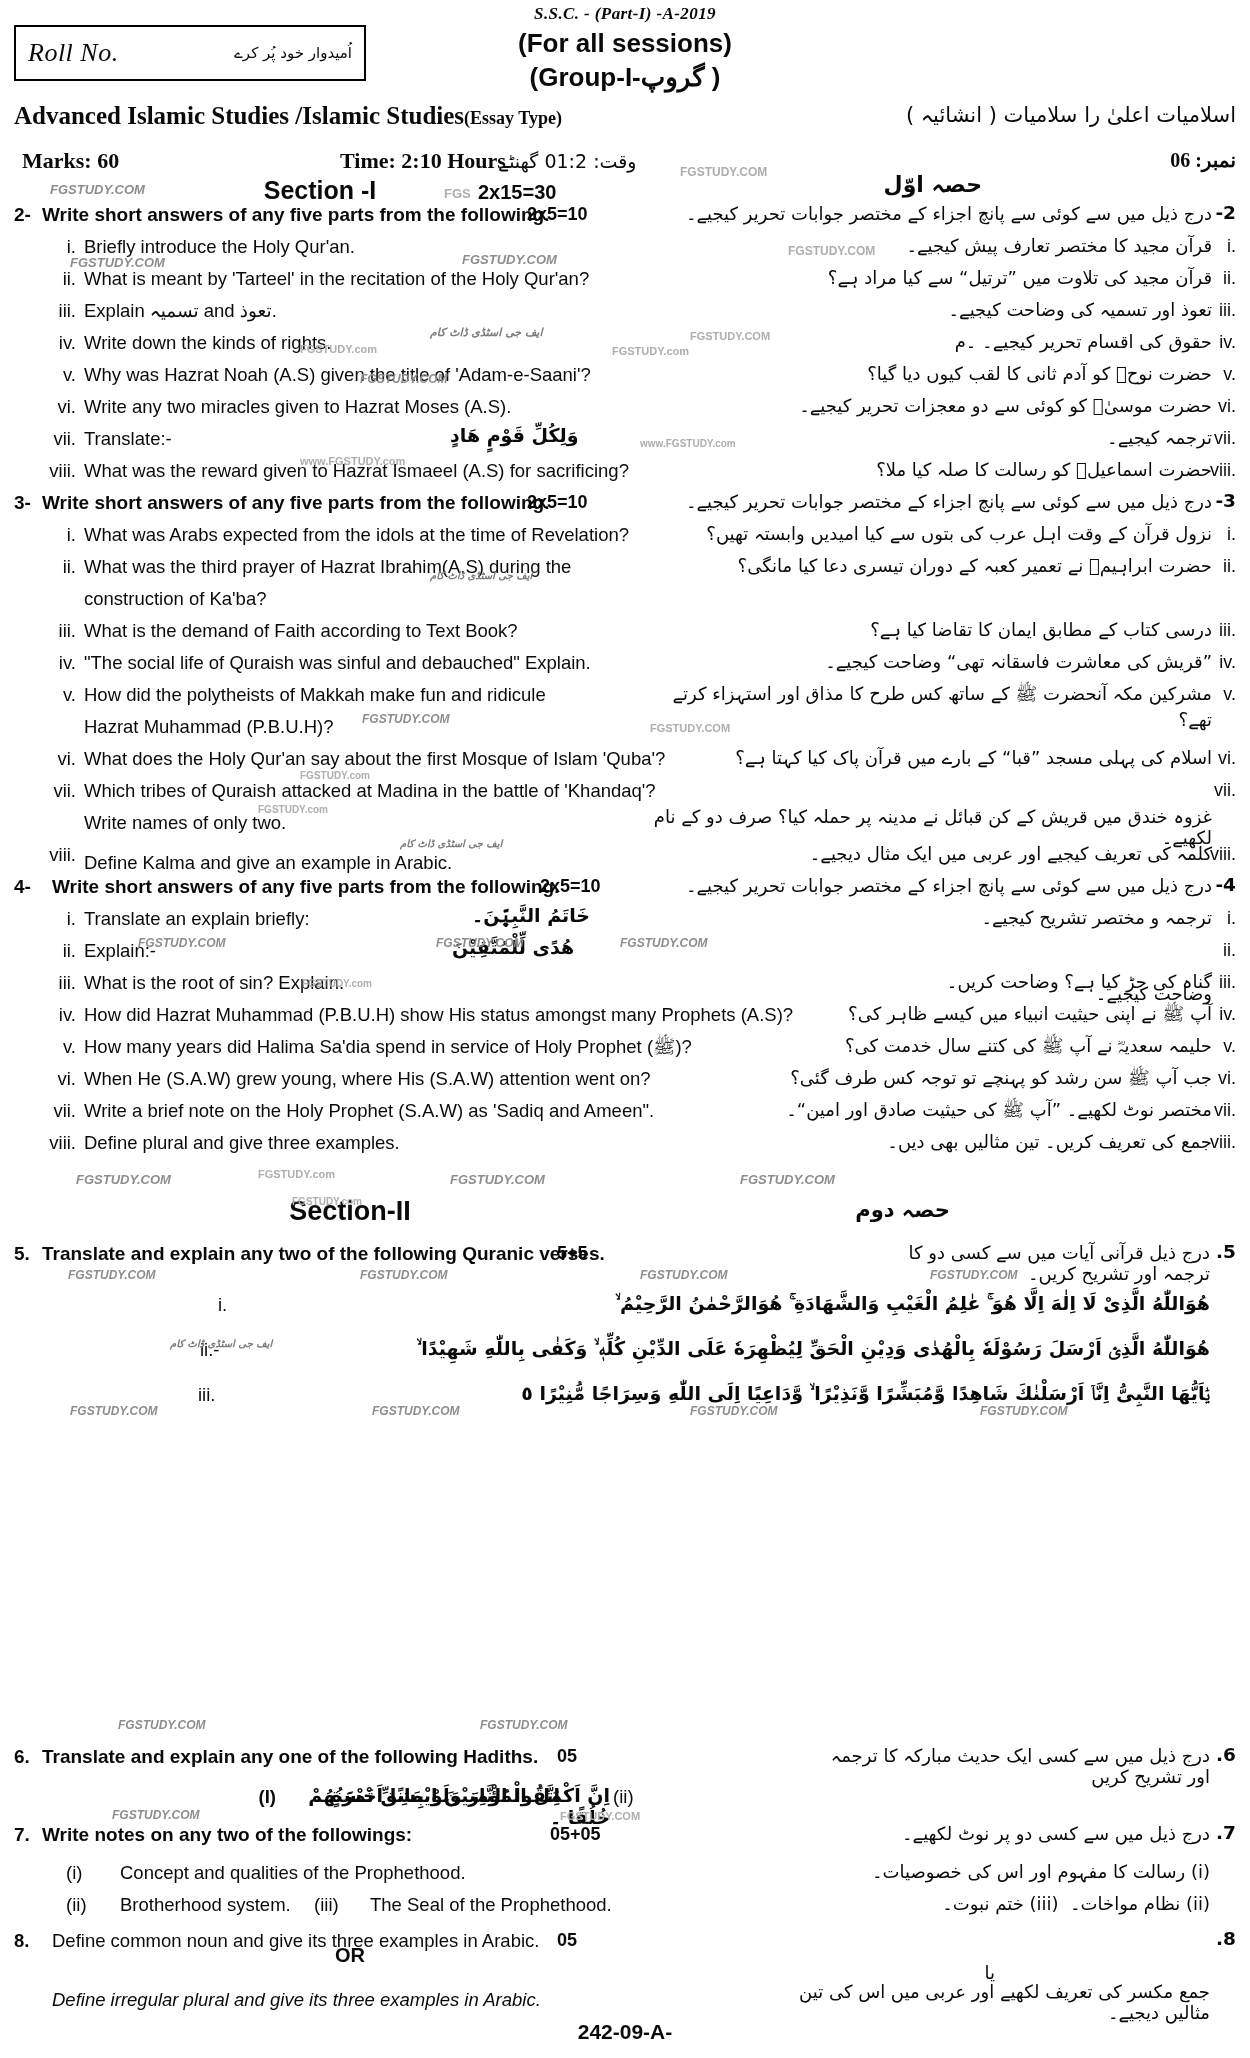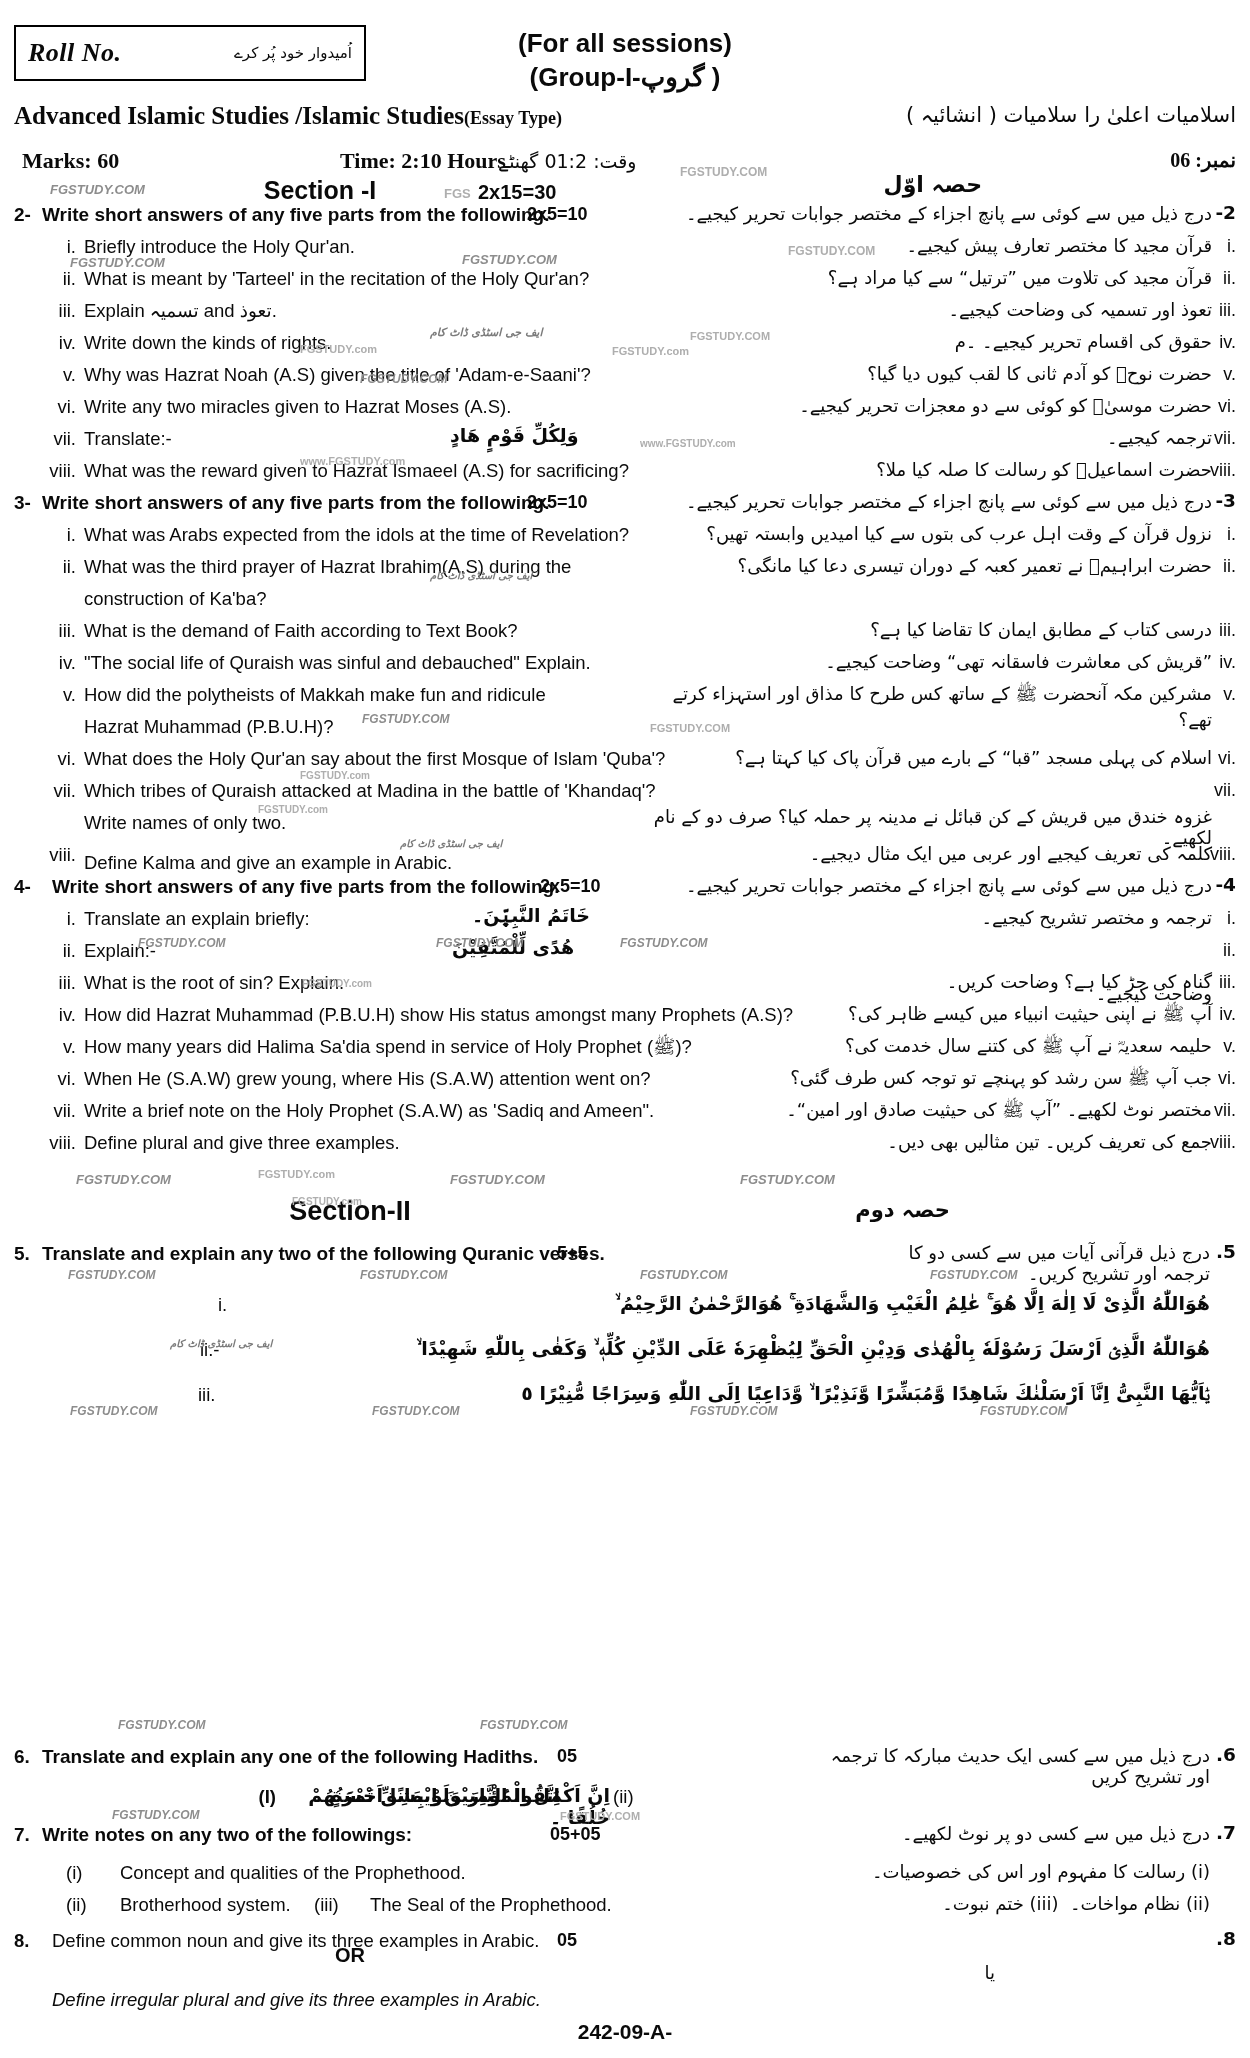--- a/index.html
+++ b/index.html
@@ -17,21 +17,21 @@
   .ar{font-family:"DejaVu Sans", sans-serif; direction:rtl;}
   .b{font-weight:bold;}
   
   .rollbox{
     border:2px solid #000;
     width:352px;height:56px;
     left:14px;top:25px;
     display:flex;align-items:center;justify-content:space-between;
     padding:0 12px;box-sizing:border-box;
   }
-  .rollbox .rl{font-family:"Liberation Serif", serif;font-weight:bold;font-style:italic;font-size:26px;letter-spacing:.5px;}
+  .rollbox .rl{font-family:"Liberation Serif", serif;font-weight:normal;font-style:italic;font-size:26px;letter-spacing:.5px;}
   .rollbox .ur{font-size:15px;}
   .sscline{left:0;top:4px;width:1250px;text-align:center;font-family:"Liberation Serif",serif;font-style:italic;font-weight:bold;font-size:17px;letter-spacing:.4px;}
   .forall{left:0;top:28px;width:1250px;text-align:center;font-size:26px;font-weight:bold;}
   .groupl{left:0;top:62px;width:1250px;text-align:center;font-size:26px;font-weight:bold;}
   .subject{left:14px;top:102px;font-family:"Liberation Serif",serif;font-weight:bold;font-size:25px;}
   .subject .small{font-size:18px;font-weight:bold;}
   .subjecturdu{right:14px;top:103px;font-size:21px;}
   .marks{left:22px;top:148px;font-family:"Liberation Serif",serif;font-weight:bold;font-size:22px;}
   .timec{left:340px;top:148px;font-family:"Liberation Serif",serif;font-weight:bold;font-size:22px;}
   .timeur{left:498px;top:150px;font-size:19px;}
@@ -54,20 +54,21 @@
   .wm{color:#8d8d8d;font-weight:bold;font-style:italic;pointer-events:none;}
   .wm2{color:#aeaeae;font-weight:bold;pointer-events:none;}
   .footer{left:0;top:2020px;width:1250px;text-align:center;font-size:21px;font-weight:bold;}
   .or{left:0;top:1944px;width:700px;text-align:center;font-size:20px;font-weight:bold;}
 </style>
 </head>
 <body>
 
 <div class="page">
 
+  <div class="abs sscline">S.S.C. - (Part-I) -A-2019</div>
   <div class="abs forall">(For all sessions)</div>
   <div class="abs groupl">(Group-I-گروپ )</div>
 
   <div class="abs rollbox">
     <span class="rl">Roll No.</span>
     <span class="ur urdu">اُمیدوار خود پُر کرے</span>
   </div>
 
   <div class="abs subject">
     <span>Advanced Islamic Studies /Islamic Studies</span><span class="small">(Essay Type)</span>
@@ -276,20 +277,21 @@
 
   <div class="abs qitem b" style="left:14px;top:1930px;">8.</div>
   <div class="abs qitem" style="left:52px;top:1930px;">Define common noun and give its three examples in Arabic.</div>
   <div class="abs mk" style="left:557px;top:1930px;">05</div>
   <div class="abs uhead urdu" style="right:14px;top:1928px;">8.</div>
 
   <div class="abs or">OR</div>
   <div class="abs uitem urdu" style="right:255px;top:1962px;">یا</div>
 
   <div class="abs qitem" style="left:52px;top:1989px;font-style:italic;">Define irregular plural and give its three examples in Arabic.</div>
+  <div class="abs uitem urdu" style="right:40px;top:1981px;width:430px;text-align:right;">جمع مکسر کی تعریف لکھیے اور عربی میں اس کی تین مثالیں دیجیے۔</div>
 
   <div class="abs footer">242-09-A-</div>
 
   <div class="abs wm" style="left:50px;top:182px;font-size:13px;">FGSTUDY.COM</div>
   <div class="abs wm" style="left:70px;top:255px;font-size:13px;">FGSTUDY.COM</div>
   <div class="abs wm" style="left:462px;top:252px;font-size:13px;">FGSTUDY.COM</div>
   <div class="abs wm2" style="left:300px;top:343px;font-size:11px;">FGSTUDY.com</div>
   <div class="abs wm2" style="left:612px;top:345px;font-size:11px;">FGSTUDY.com</div>
   <div class="abs wm urdu" style="left:430px;top:326px;font-size:11px;color:#7a7a7a;">ایف جی اسٹڈی ڈاٹ کام</div>
   <div class="abs wm2" style="left:680px;top:165px;font-size:12px;">FGSTUDY.COM</div>

